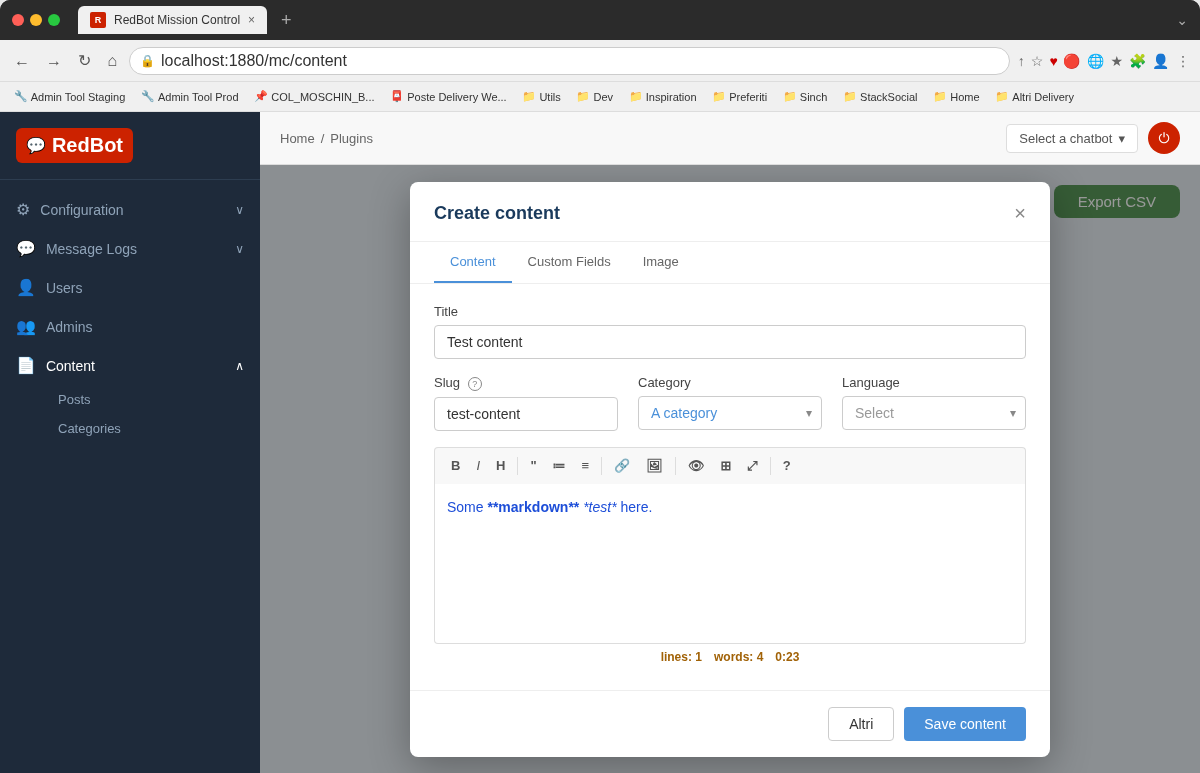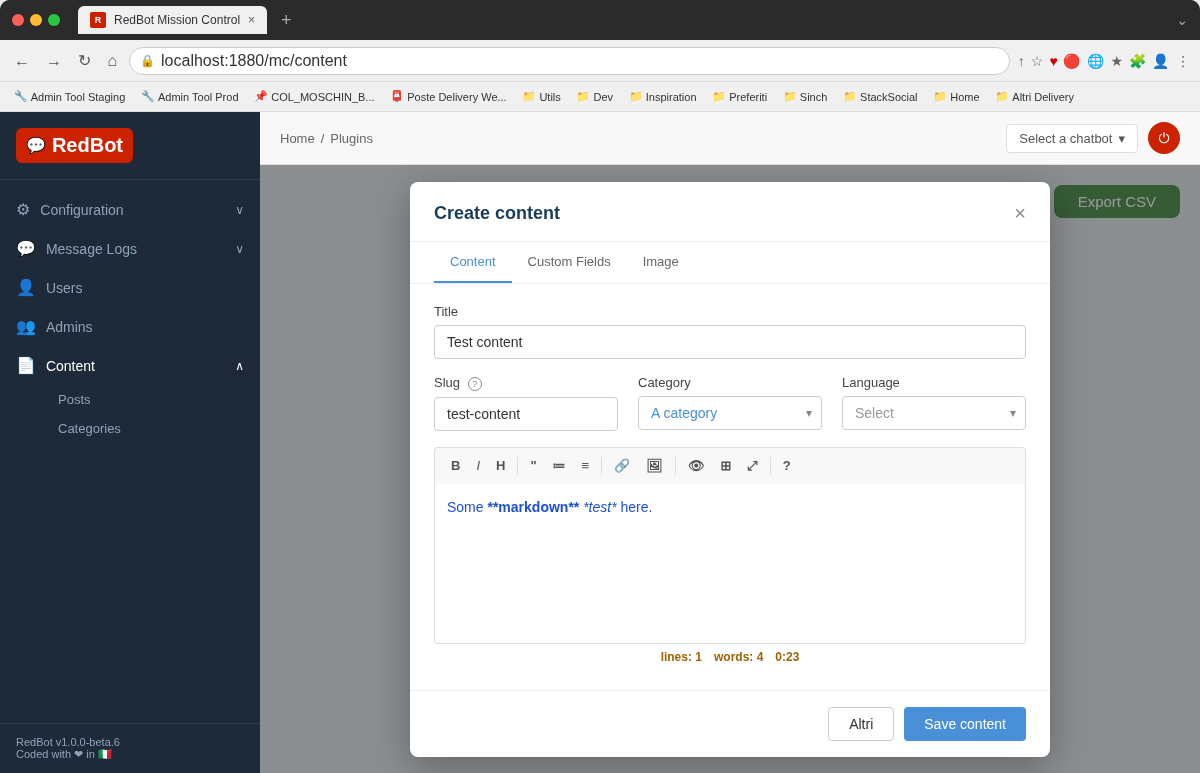--- a/index.html
+++ b/index.html
@@ -212,24 +212,20 @@
         <div class="nav-item active">
           <span class="nav-item-icon">📄</span>
           <span class="nav-item-label">Content</span>
           <span class="nav-item-arrow">∧</span>
         </div>
         <div class="nav-sub">
           <a class="nav-sub-item">Posts</a>
           <a class="nav-sub-item">Categories</a>
         </div>
       </nav>
-      <div class="sidebar-footer">
-        <div>RedBot v1.0.0-beta.6</div>
-        <div>Coded with ❤ in 🇮🇹</div>
-      </div>
     </div>
 
     <div class="main-content">
       <div class="main-header">
         <div class="breadcrumb">
           <span>Home</span>
           <span>/</span>
           <span>Plugins</span>
         </div>
         <div class="header-right">

